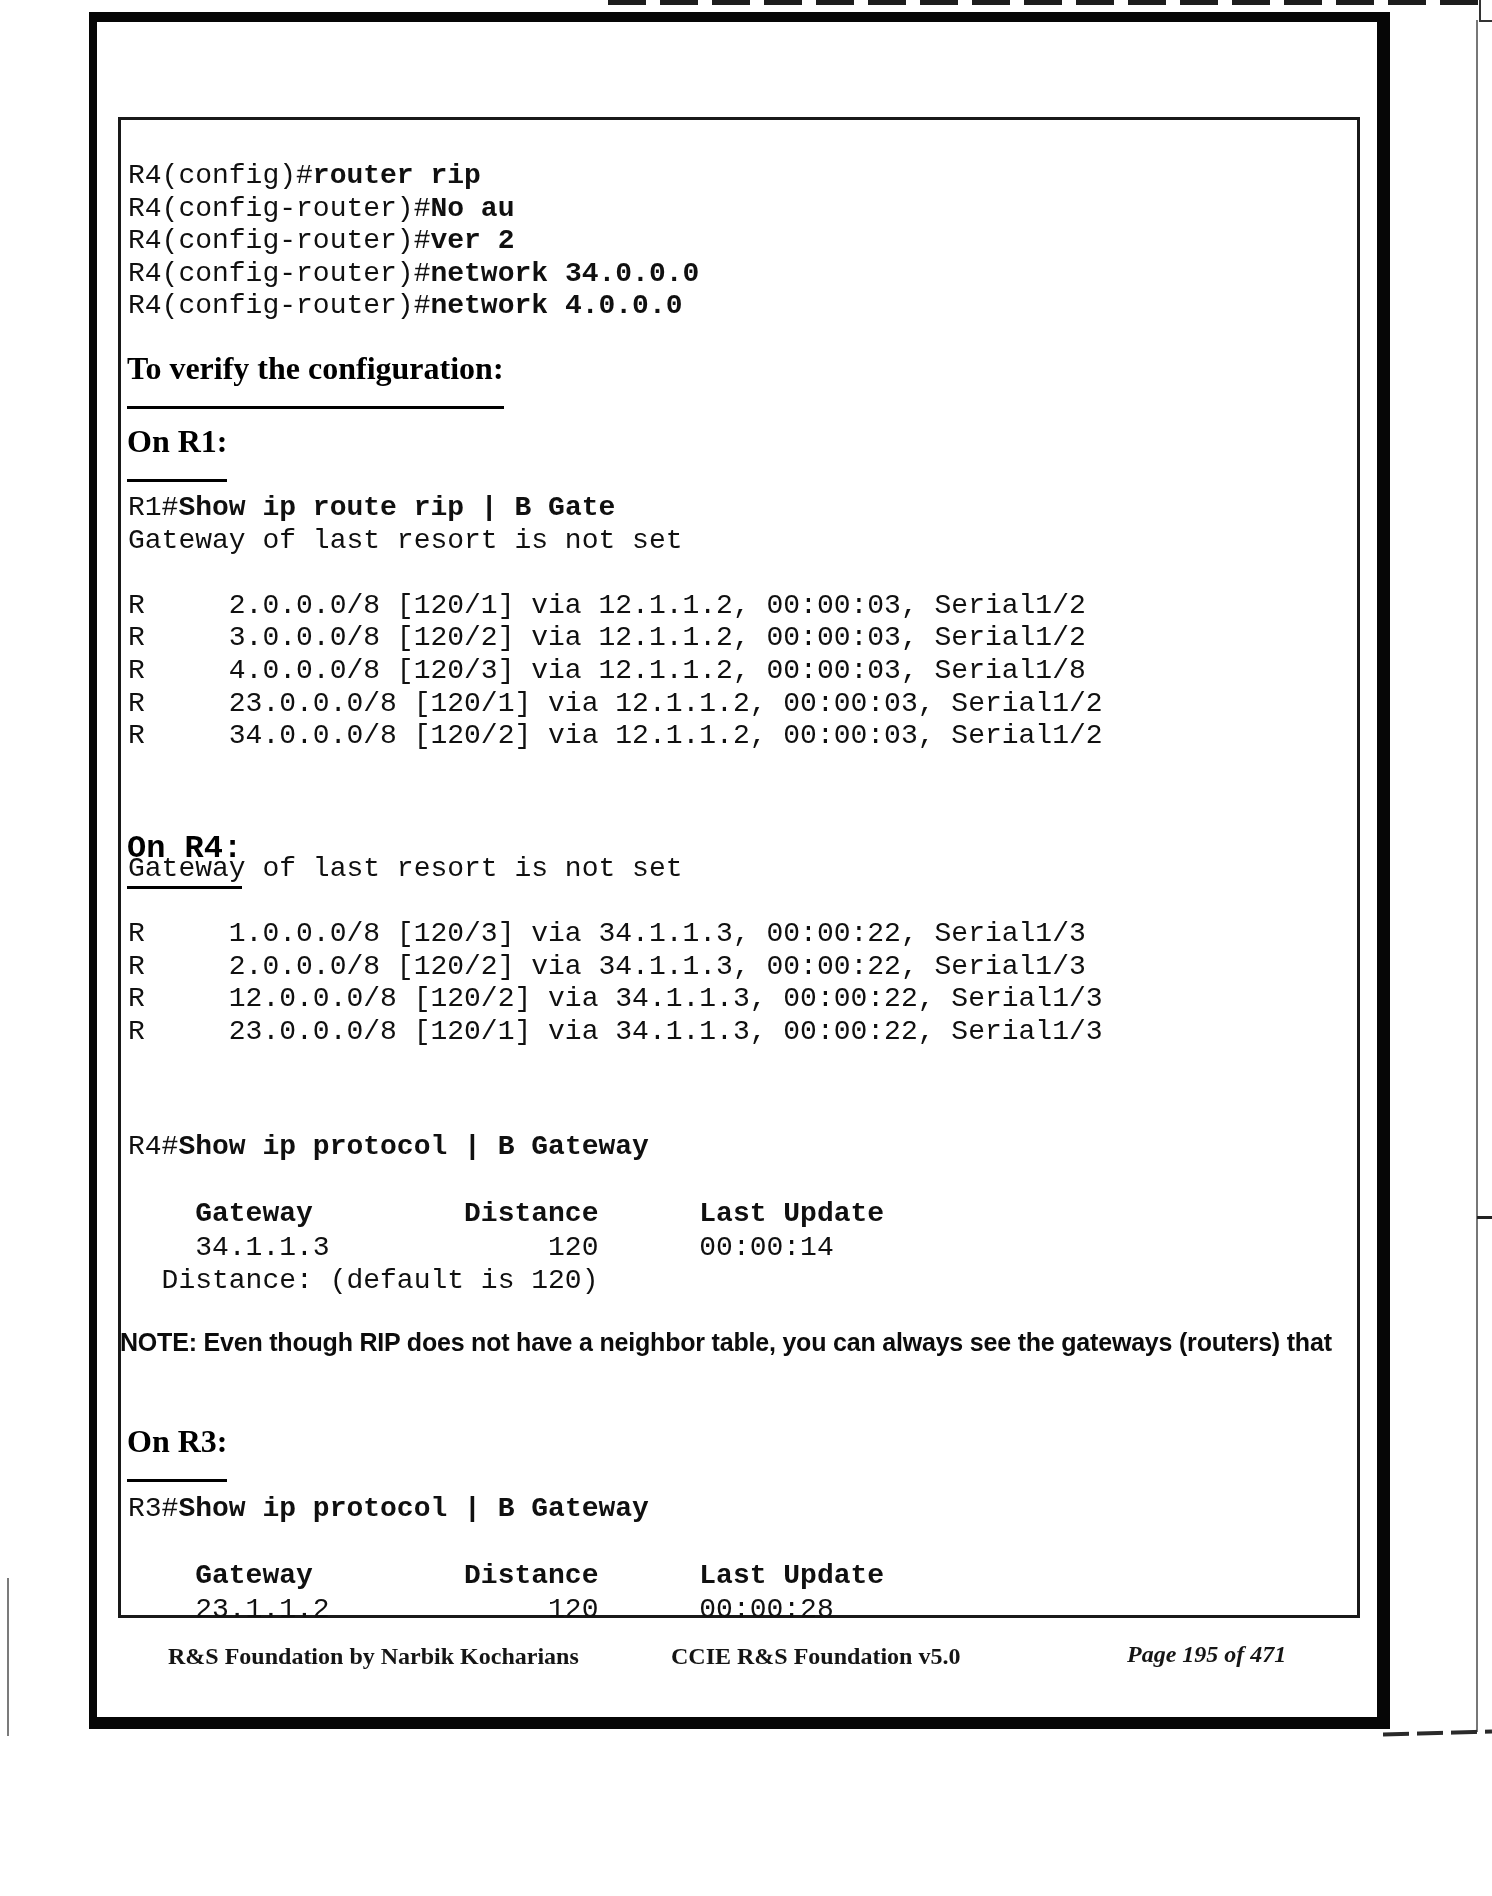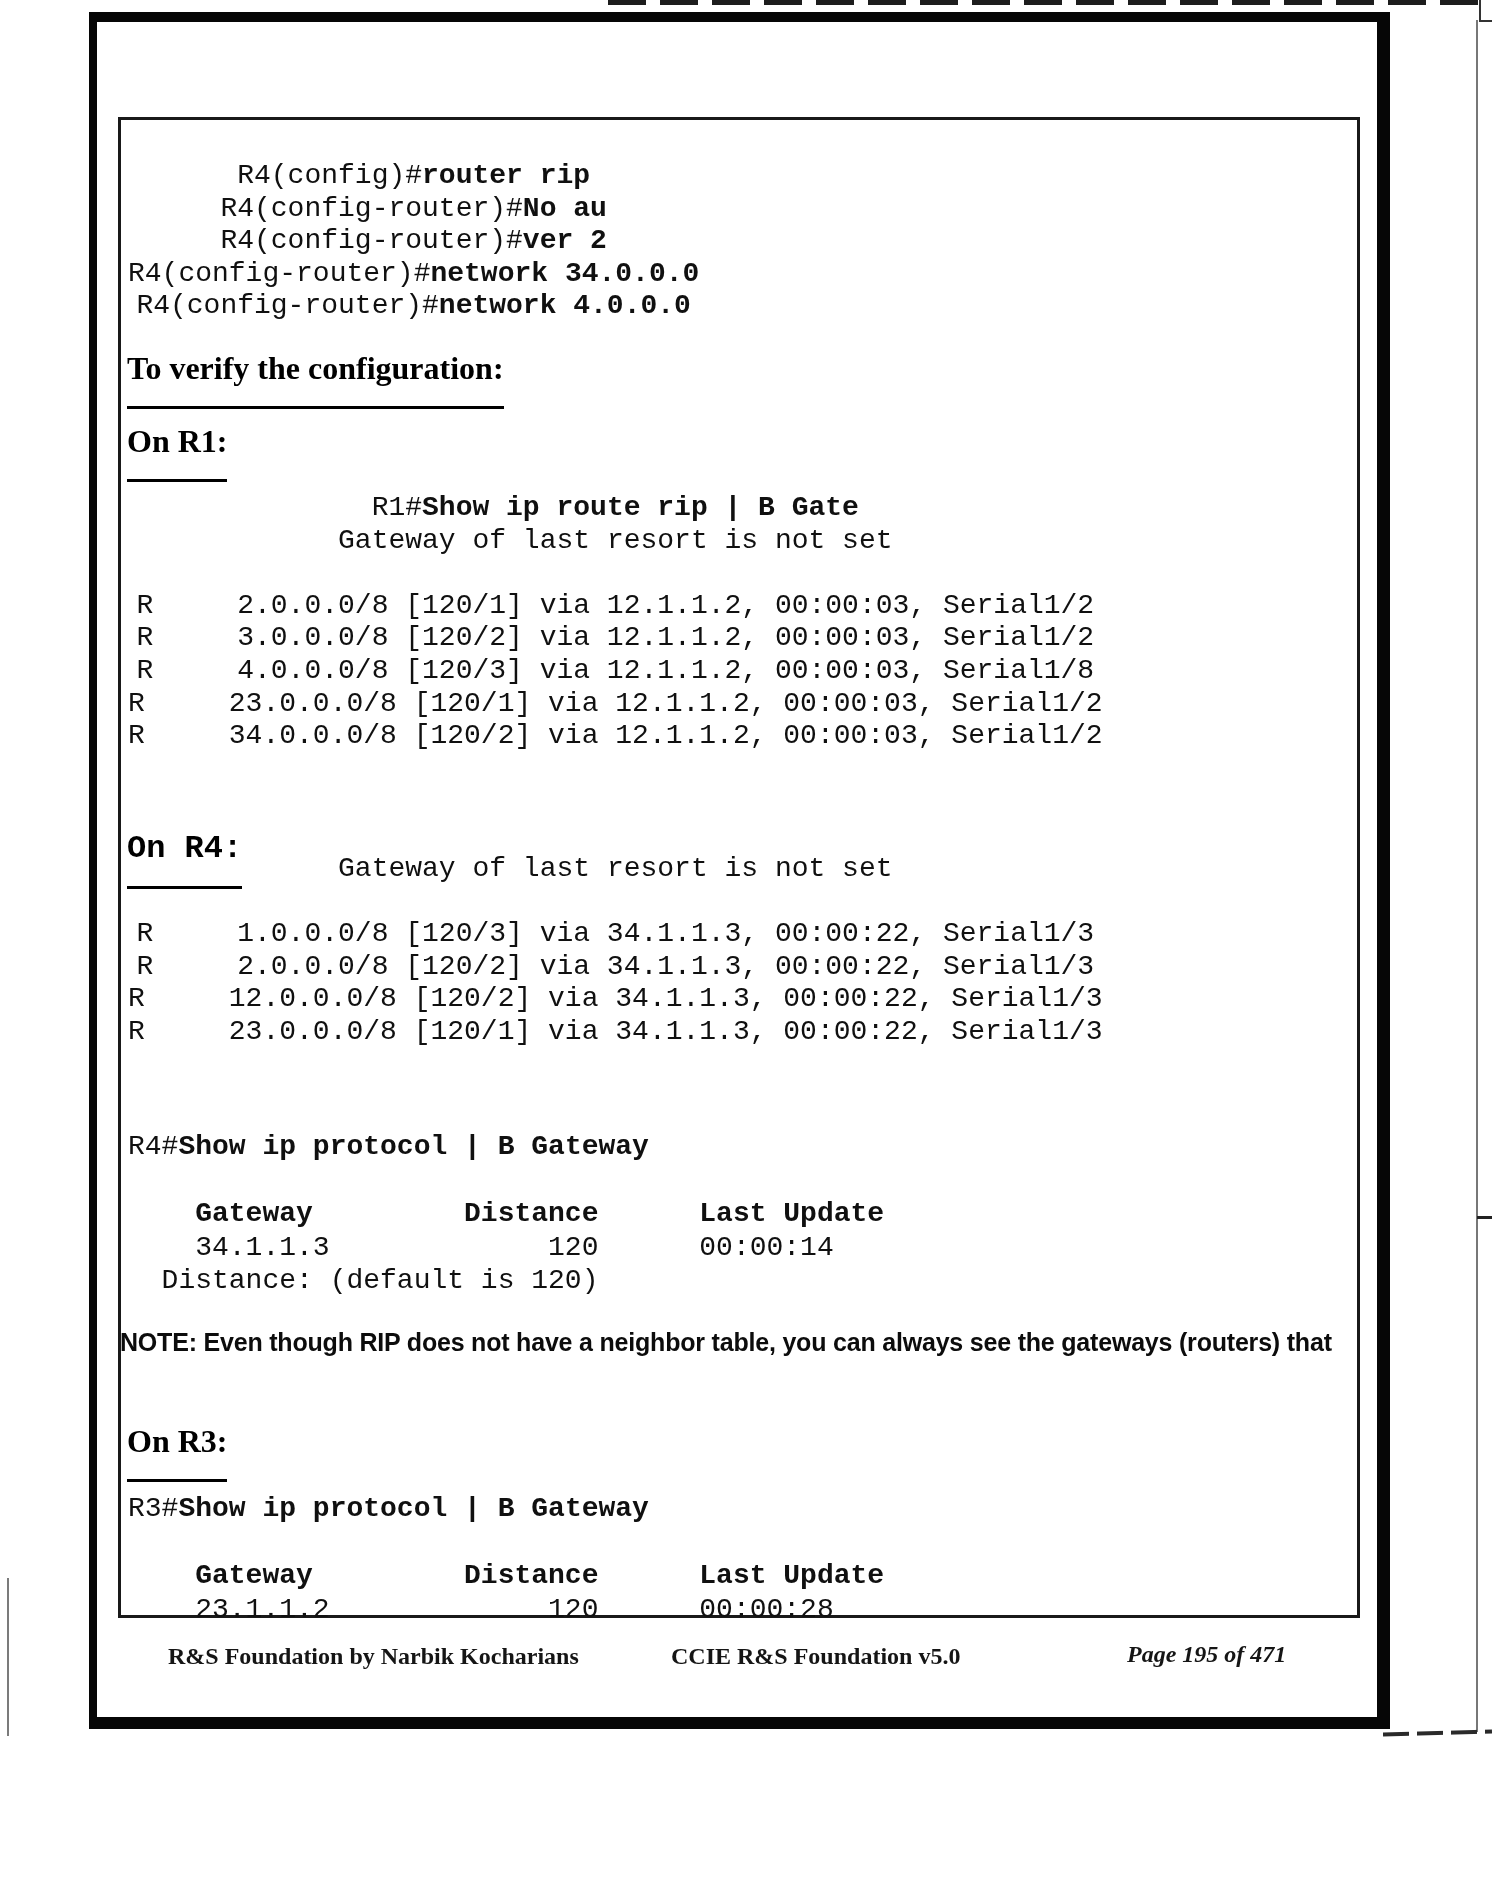--- a/index.html
+++ b/index.html
@@ -16,21 +16,21 @@
   .bracket-v{left:1479px;top:0;width:2px;height:22px;background:#333;}
   .bracket-h{left:1479px;top:20px;width:13px;height:2px;background:#333;}
   .right-line{left:1476px;top:20px;width:2px;height:1712px;background:#4a4a4a;opacity:.75;}
   .right-tick{left:1477px;top:1216px;width:15px;height:3px;background:#222;}
   .br-dashes{left:1383px;top:1731px;width:109px;height:4px;transform:rotate(-1.5deg);
     background:repeating-linear-gradient(90deg,#2a2a2a 0 26px,transparent 26px 34px);}
   .left-line{left:7px;top:1578px;width:2px;height:158px;background:#5a5a5a;opacity:.8;}
 
   
   .mono{font-family:"Liberation Mono","DejaVu Sans Mono",monospace;font-size:28px;color:#101010;}
-  .cline{height:32.6px;line-height:32.6px;white-space:pre;text-align:center;}
+  .cline{height:32.6px;line-height:32.6px;white-space:pre;}
   .cline2{height:33.5px;line-height:33.5px;white-space:pre;}
   .mono b{font-weight:700;}
 
   
   .hd{font-family:"Liberation Serif","DejaVu Serif",serif;font-weight:700;font-size:32px;
       color:#000;white-space:nowrap;}
   .hd span{display:inline-block;border-bottom:3px solid #000;padding-bottom:19px;}
 
   
   .note{font-family:"Liberation Sans",sans-serif;font-weight:700;font-size:25px;

